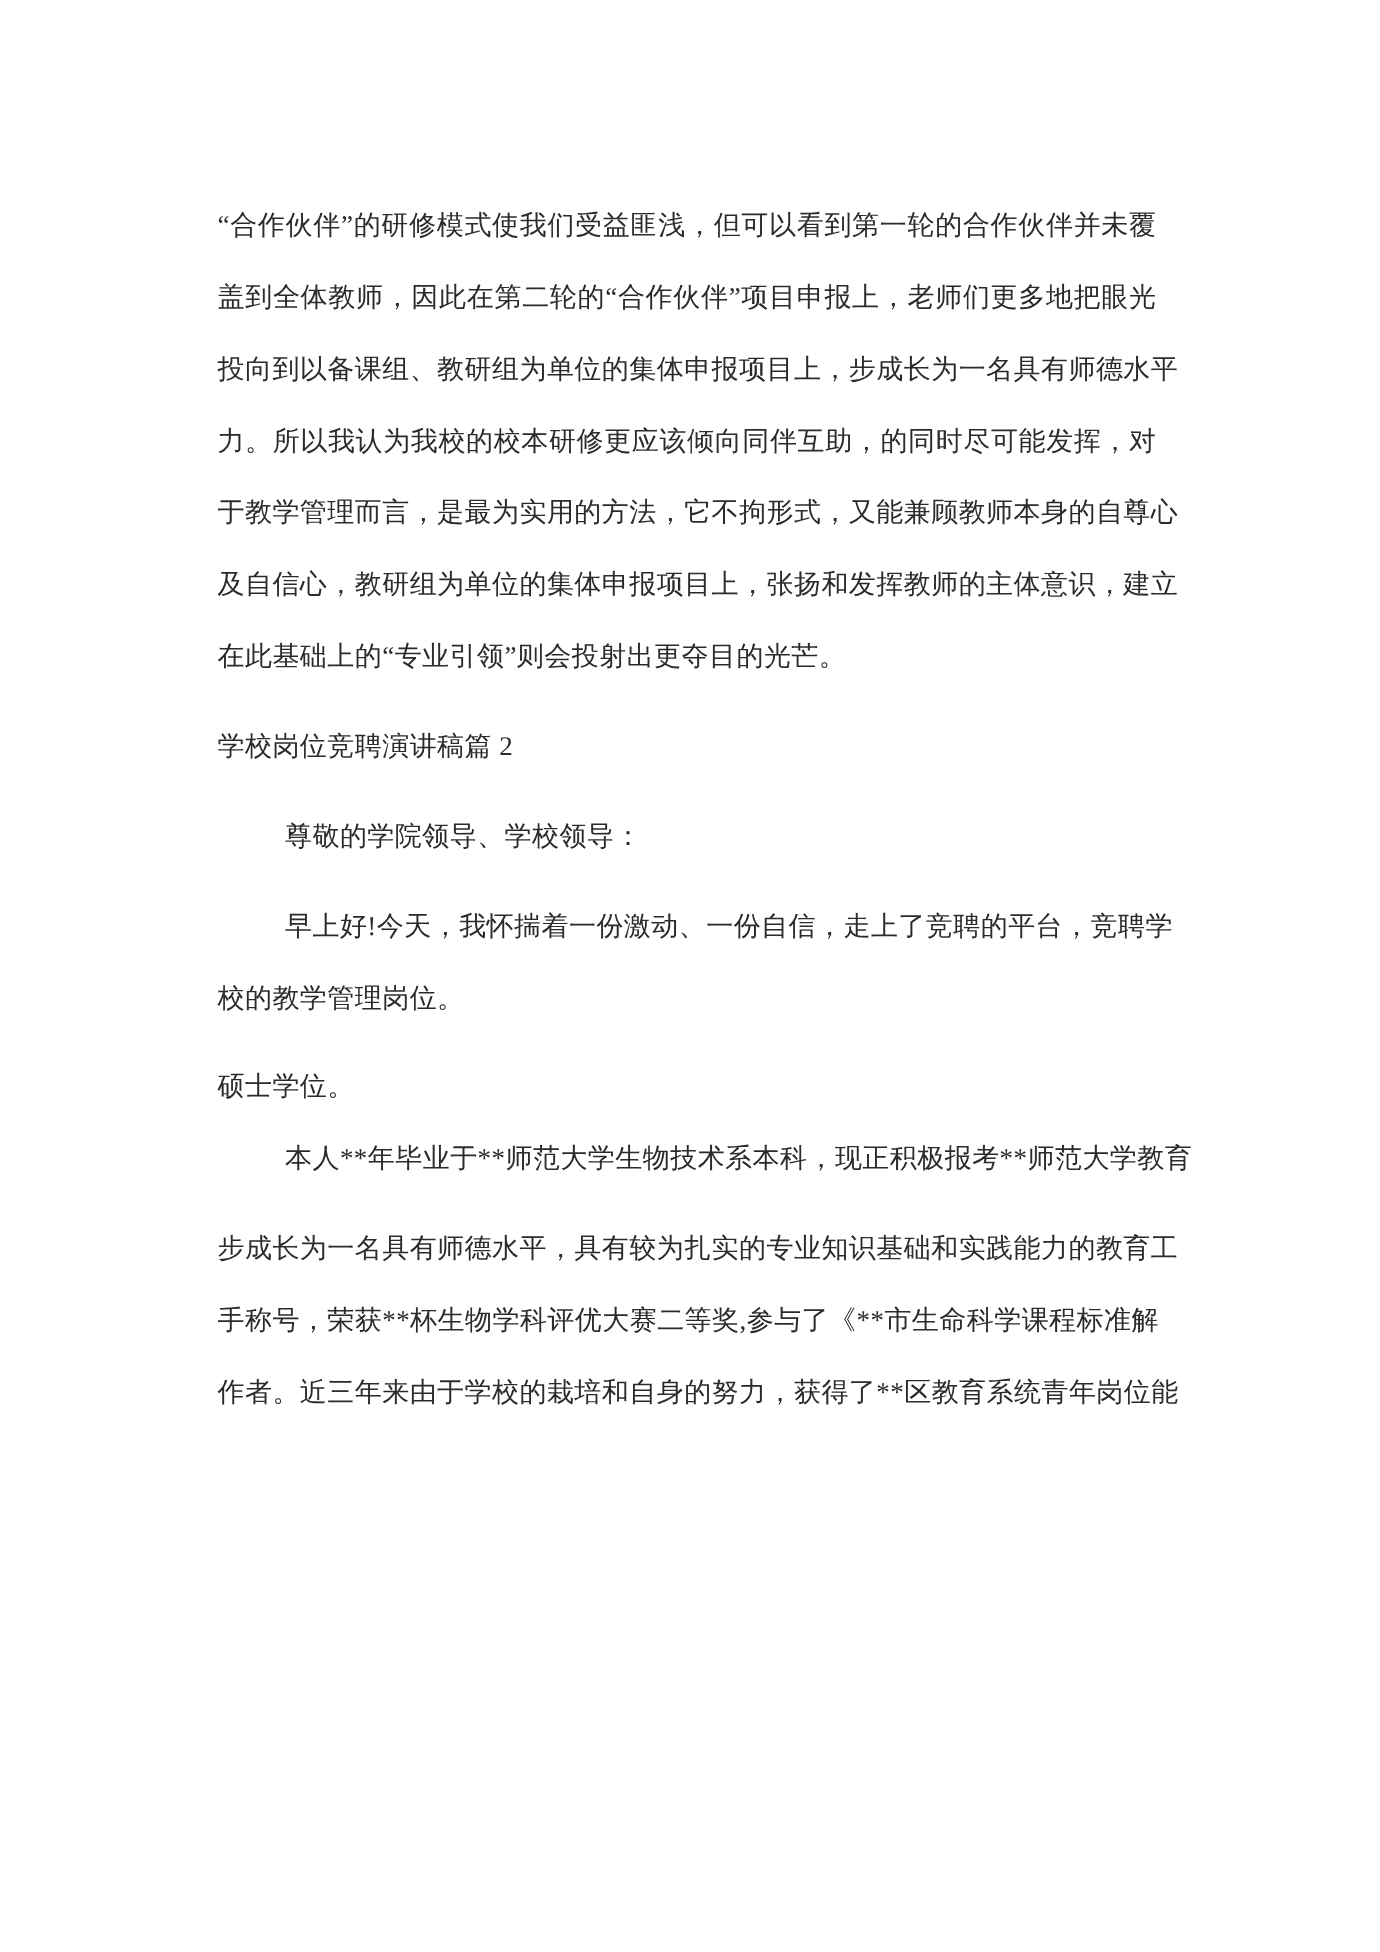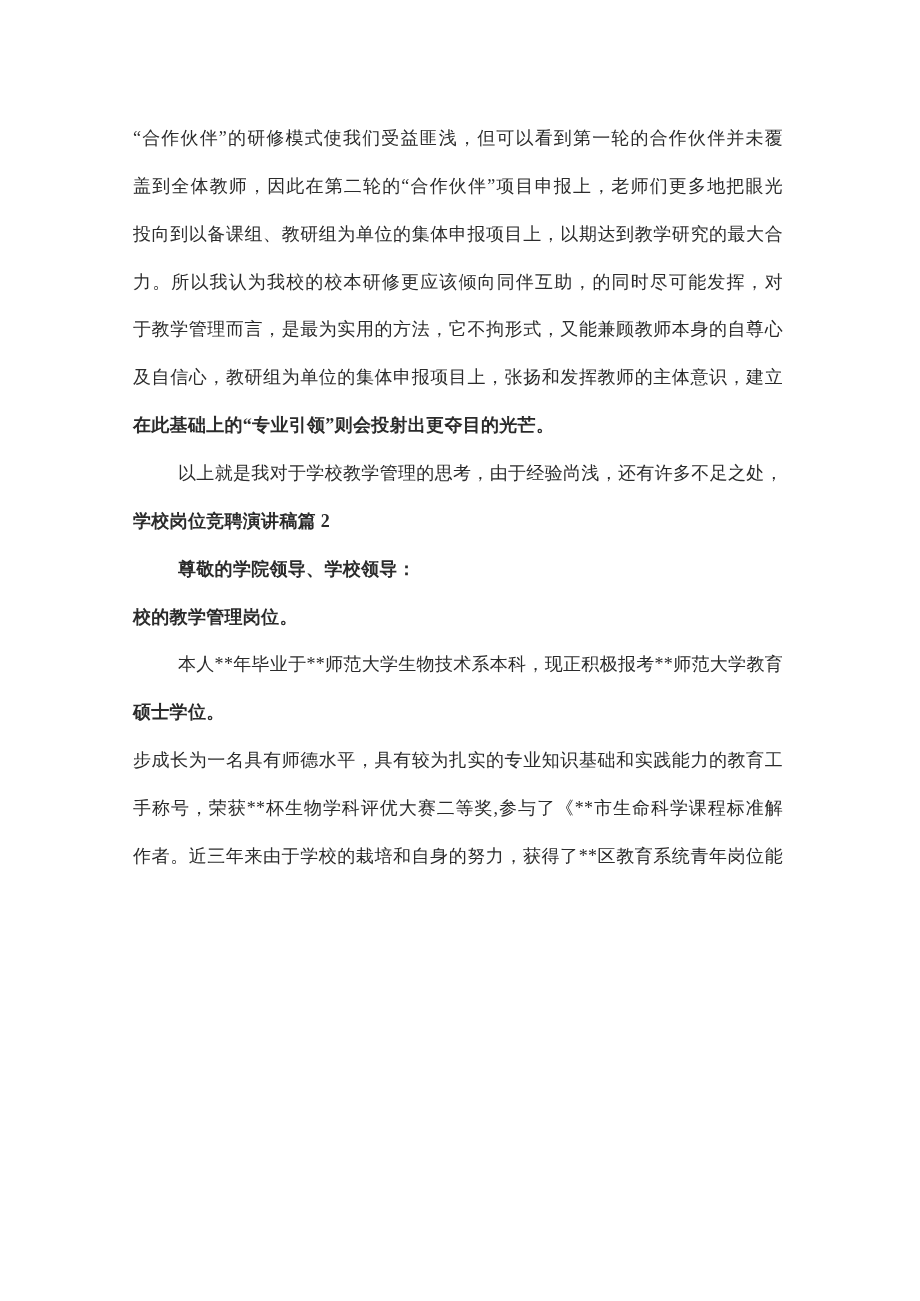--- a/index.html
+++ b/index.html
@@ -20,67 +20,66 @@
     background: #ffffff;
     padding: 115px 137px 0 133px;
   }
   .doc-body {
     width: 650px;
     color: #2b2b2b;
     font-size: 18px;
     line-height: 47.86px;
     letter-spacing: 0.3px;
   }
-  .block { margin: 0; }
+  .block { margin: 12px; }
   .line {
     white-space: nowrap;
     text-align: justify;
     text-align-last: justify;
     overflow: visible;
   }
   .line.indent {
     padding-left: 45px;
   }
   .line.para-end {
     text-align-last: left;
-    font-weight: bold;
   }
   .heading .line {
     text-align-last: left;
   }
 </style>
 </head>
 <body>
 
 <div class="page">
   <div class="doc-body" style="color: rgb(43, 43, 43);">
       <div class="block paragraph">
         <div class="line">“合作伙伴”的研修模式使我们受益匪浅，但可以看到第一轮的合作伙伴并未覆</div>
         <div class="line">盖到全体教师，因此在第二轮的“合作伙伴”项目申报上，老师们更多地把眼光</div>
-        <div class="line">投向到以备课组、教研组为单位的集体申报项目上，以期达到教学研究的最大合</div>
+        <div class="line">投向到以备课组、教研组为单位的集体申报项目上，步成长为一名具有师德水平</div>
         <div class="line">力。所以我认为我校的校本研修更应该倾向同伴互助，的同时尽可能发挥，对</div>
         <div class="line">于教学管理而言，是最为实用的方法，它不拘形式，又能兼顾教师本身的自尊心</div>
         <div class="line">及自信心，教研组为单位的集体申报项目上，张扬和发挥教师的主体意识，建立</div>
         <div class="line para-end">在此基础上的“专业引领”则会投射出更夺目的光芒。</div>
       </div>
       <div class="block paragraph">
-        <div class="line indent">以上就是我对于学校教学管理的思考，由于经验尚浅，还有许多不足之处，</div>
       </div>
       <div class="block heading">
         <div class="line para-end">学校岗位竞聘演讲稿篇 2</div>
       </div>
       <div class="block paragraph">
         <div class="line indent para-end">尊敬的学院领导、学校领导：</div>
       </div>
       <div class="block paragraph">
+        <div class="line indent">早上好!今天，我怀揣着一份激动、一份自信，走上了竞聘的平台，竞聘学</div>
         <div class="line para-end">校的教学管理岗位。</div>
       </div>
       <div class="block paragraph">
+        <div class="line para-end">硕士学位。</div>
         <div class="line indent">本人**年毕业于**师范大学生物技术系本科，现正积极报考**师范大学教育</div>
-        <div class="line para-end">硕士学位。</div>
       </div>
       <div class="block paragraph">
         <div class="line">步成长为一名具有师德水平，具有较为扎实的专业知识基础和实践能力的教育工</div>
         <div class="line">手称号，荣获**杯生物学科评优大赛二等奖,参与了《**市生命科学课程标准解</div>
         <div class="line">作者。近三年来由于学校的栽培和自身的努力，获得了**区教育系统青年岗位能</div>
       </div>
     </div>
 </div>
 
 </body></html>

